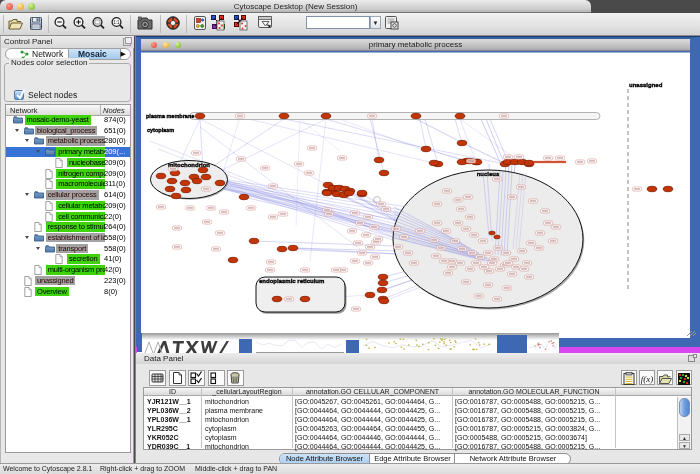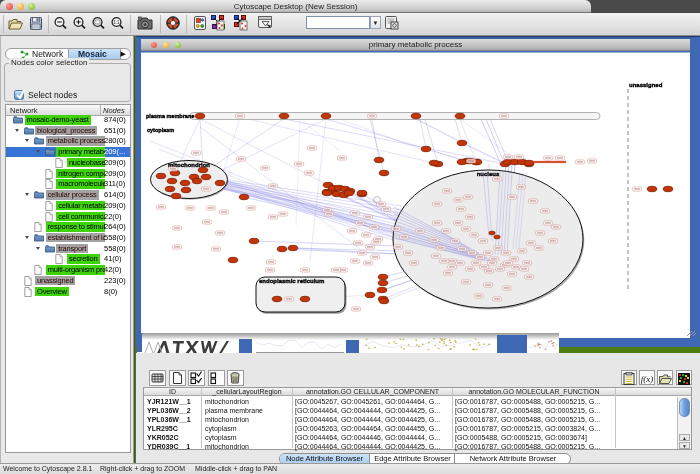--- a/index.html
+++ b/index.html
@@ -43,21 +43,21 @@
 #netthead .h1{position:absolute;left:4px;top:1px;font-size:7.5px;color:#222;}
 #netthead .h2{position:absolute;left:97px;top:1px;font-size:7.5px;color:#222;font-style:italic;}
 #netthead .hsep{position:absolute;left:94px;top:0;width:1px;height:11px;background:#b5b5b5;}
 .trow{position:absolute;left:0;width:124px;height:10.7px;font-size:7.5px;color:#000;}
 .trow .lab{position:absolute;top:0.5px;height:9.5px;line-height:9.5px;padding:0 2px;white-space:nowrap;overflow:hidden;letter-spacing:-0.2px;}
 .trow .val{position:absolute;left:98px;top:0.5px;line-height:9.5px;}
 .green{background:#3ed30b;}
 .red{background:#a3a3a3;color:#300202;}
 .selrow{background:#3874d6;}
 .arrow9{position:absolute;top:3.5px;width:0;height:0;border-left:2.8px solid transparent;border-right:2.8px solid transparent;border-top:3.8px solid #4a4a4a;}
-#mdi{left:135px;top:36px;width:565px;height:427px;background:#4d7c0f;}
+#mdi{left:135px;top:36px;width:565px;height:427px;background:#d946ef;}
 #netwin{left:1px;top:0px;width:564px;height:311px;background:#fff;border-left:5px solid #3e68b4;border-right:10px solid #3e68b4;border-top:3px solid #35619f;border-bottom:10px solid #3e68b4;}
 #nwtitle{left:0px;top:0px;width:549px;height:12px;background:linear-gradient(#dcdcdc,#b9b9b9 80%,#a7a7a7);border-bottom:1px solid #8a8a8a;}
 #nwtitle .tl{top:3px;width:6px;height:6px;}
 #nwtitle .w1{left:10px;}
 #nwtitle .w2{left:22px;}
 #nwtitle .w3{left:34px;}
 #nwtitle span{position:absolute;left:0;right:0;top:1px;text-align:center;font-size:8px;color:#1a1a1a;}
 #dpanel{left:136px;top:353px;width:564px;height:110px;background:#e7e7e7;}
 #dphead{left:0;top:0;width:564px;height:11px;background:linear-gradient(#ececec,#d5d5d5);}
 #dphead span{position:absolute;left:8px;top:1px;font-size:8px;color:#1a1a1a;}
@@ -725,20 +725,24 @@
 <rect x="418.0" y="11.0" width="1.4" height="1.2" fill="#cc5533" opacity="0.7"></rect>
 <rect x="121" y="21" width="88" height="1.5" fill="#999"></rect>
 <g stroke="#999" stroke-width="1">
         <line x1="552" y1="5" x2="559" y2="-2"></line>
         <line x1="555" y1="5" x2="561" y2="-1"></line>
         <line x1="558" y1="5" x2="561" y2="2"></line>
       </g>
 </svg>
 </div>
 <div class="abs" id="cpanel">
+  <div class="abs" id="cphead">
+      <span>Control Panel</span>
+      <div class="abs" id="cpheadicon"></div>
+    </div>
   <div class="abs" id="cptabs">
     <div class="abs" id="tabmosaic"></div>
     <svg width="9" height="10">
         <circle cx="2" cy="2" r="1.5" fill="#2a9a2a"></circle>
         <circle cx="7" cy="4" r="1.5" fill="#2a9a2a"></circle>
         <circle cx="3" cy="8" r="1.5" fill="#2a9a2a"></circle>
         <path d="M2 2 L7 4 L3 8" stroke="#2a9a2a" stroke-width="0.7" fill="none"></path>
       </svg>
     <span class="lblN">Network</span>
       <span class="lblM">Mosaic</span>
@@ -896,20 +900,25 @@
         <svg style="position:absolute;left:17.6px;top:0.5px" width="8" height="10">
           <path d="M0.8 0.5 L5 0.5 L7.2 2.7 L7.2 9.5 L0.8 9.5 Z" fill="#fdfdfd" stroke="#8a8a8a" stroke-width="0.8"></path>
           <path d="M5 0.5 L5 2.7 L7.2 2.7" fill="#e6e6e6" stroke="#8a8a8a" stroke-width="0.6"></path>
         </svg>
         <div class="lab green" style="left:29.1px;max-width:70px">Overview</div>
         <div class="val">8(0)</div>
       </div>
   </div>
 </div>
 <div class="abs" id="dpanel">
+  <div class="abs" id="dphead">
+      <span>Data Panel</span>
+      <div style="position:absolute;right:5px;top:2px;width:7px;height:7px;border:1px solid #888;background:#e0e0e0"></div>
+      <div style="position:absolute;right:3px;top:1px;width:4px;height:4px;border:1px solid #888;background:#eee"></div>
+    </div>
   <div class="dbtn" style="left:13px;width:17px;height:16px"><svg width="15" height="14" viewBox="0 0 15 14">
         <rect x="2" y="3" width="11" height="8" rx="1" fill="#ddd" stroke="#333" stroke-width="1"></rect>
         <line x1="2" y1="5.5" x2="13" y2="5.5" stroke="#333" stroke-width="0.8"></line>
         <line x1="2" y1="8" x2="13" y2="8" stroke="#333" stroke-width="0.8"></line>
         <line x1="5" y1="3" x2="5" y2="11" stroke="#333" stroke-width="0.8"></line>
         <line x1="8" y1="3" x2="8" y2="11" stroke="#333" stroke-width="0.8"></line>
         <line x1="11" y1="3" x2="11" y2="11" stroke="#333" stroke-width="0.8"></line>
       </svg></div>
     <div class="dbtn" style="left:32.5px;width:17px;height:16px"><svg width="15" height="14" viewBox="0 0 15 14">
         <path d="M3.5 1.5 L9 1.5 L11.5 4 L11.5 12.5 L3.5 12.5 Z" fill="#fff" stroke="#333" stroke-width="1"></path>

